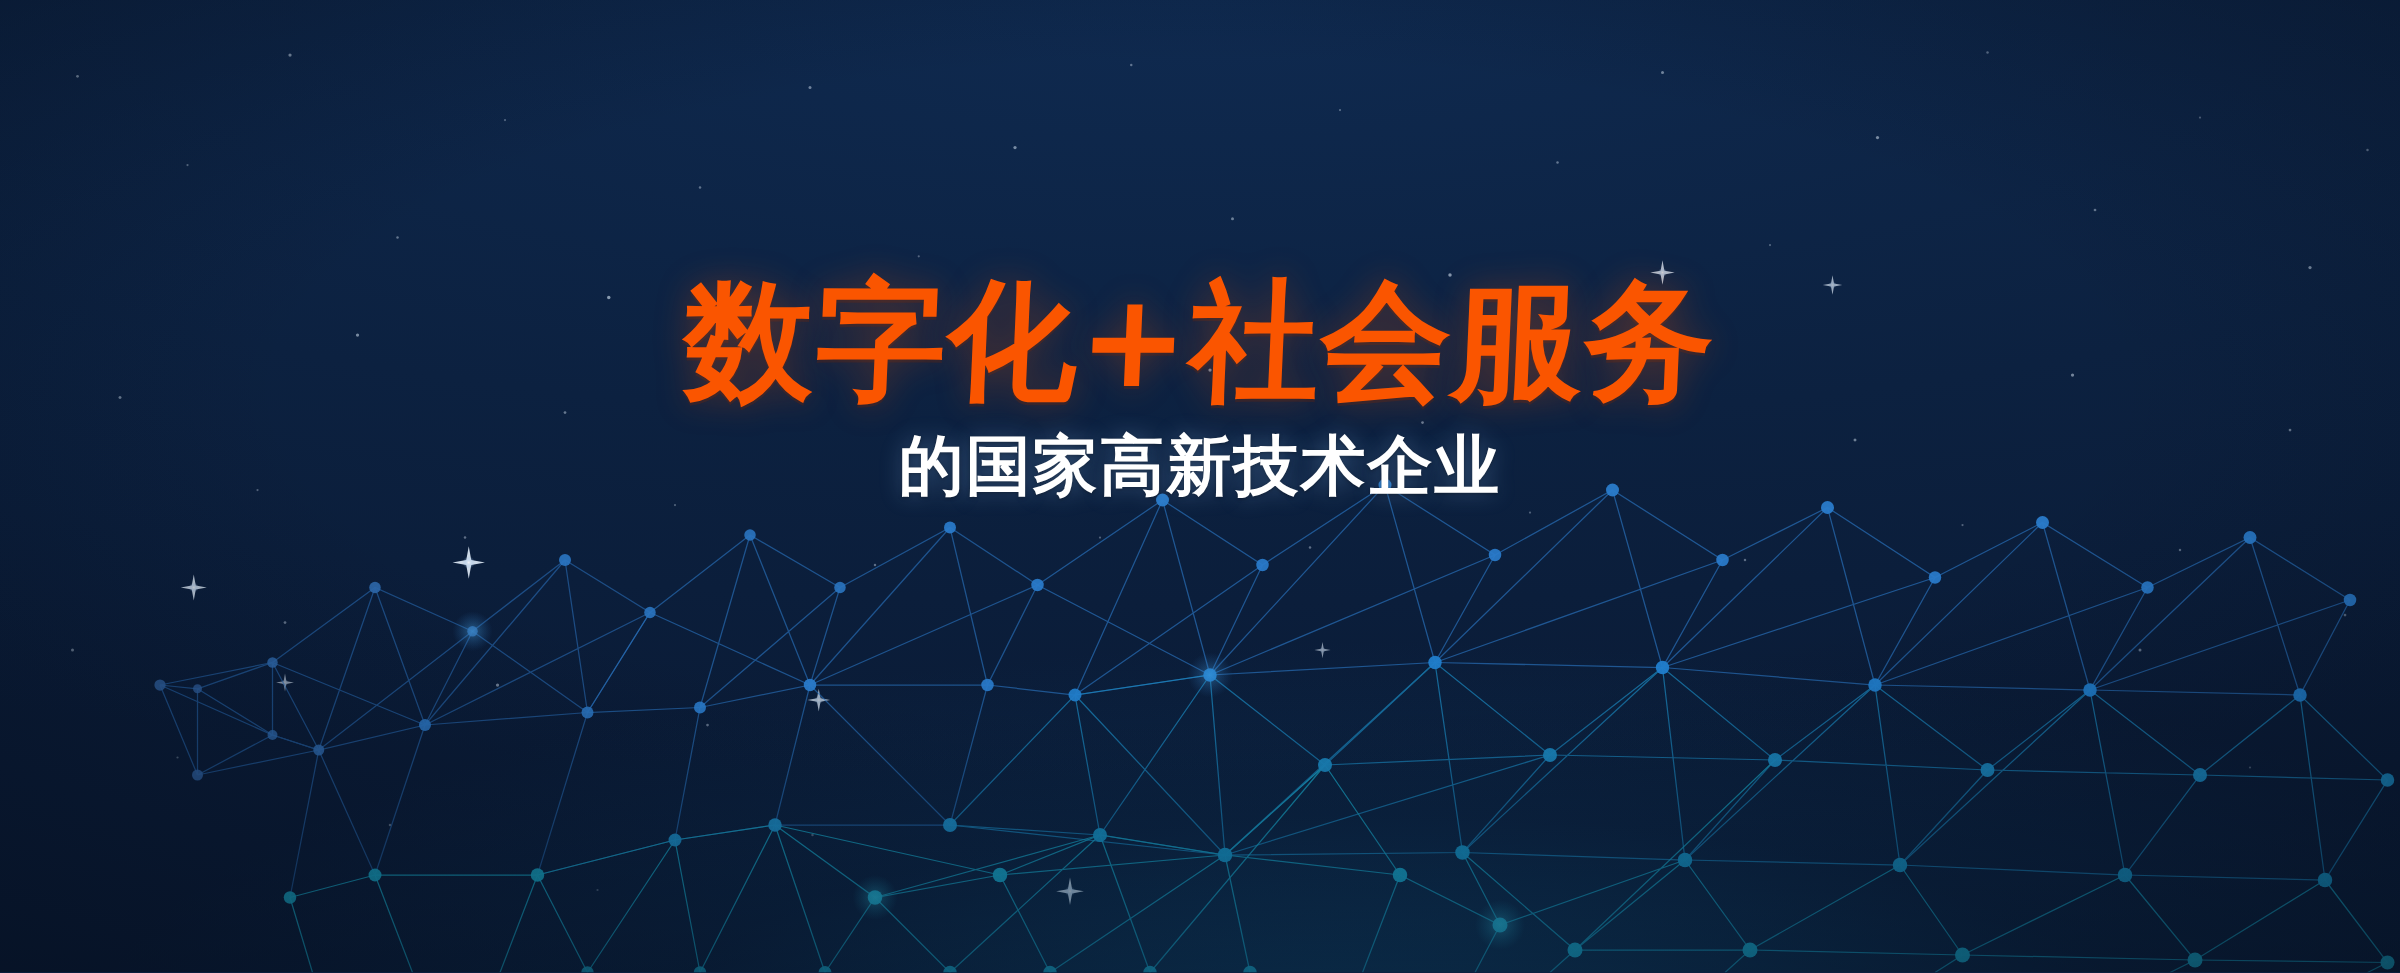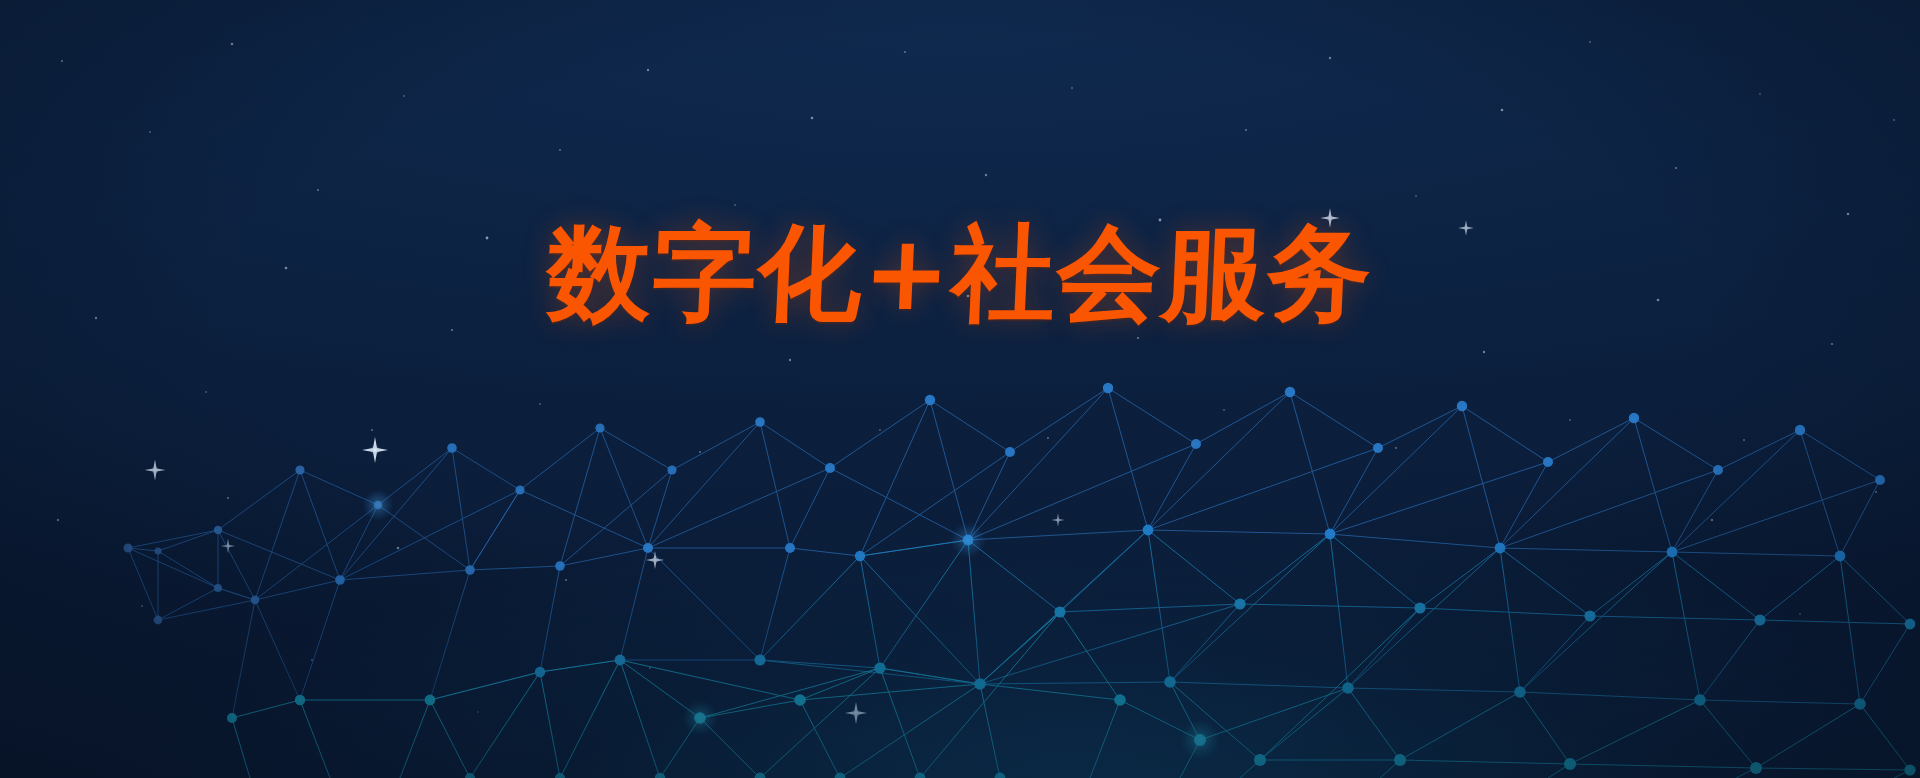--- a/index.html
+++ b/index.html
@@ -334,15 +334,16 @@
       <circle cx="1200" cy="740" r="20" fill="url(#nodeGlowT)" opacity=".55"></circle>
       <circle cx="700" cy="718" r="18" fill="url(#nodeGlowT)" opacity=".5"></circle>
     </g>
   </svg>
 
   <div class="bg-glow-bottom"></div>
   <div class="bg-vignette"></div>
 
   <div class="text-block">
     <div class="headline">数字化+社会服务</div>
+    <div class="subtitle">的国家高新技术企业</div>
   </div>
 
 </div>
 
 </body></html>

